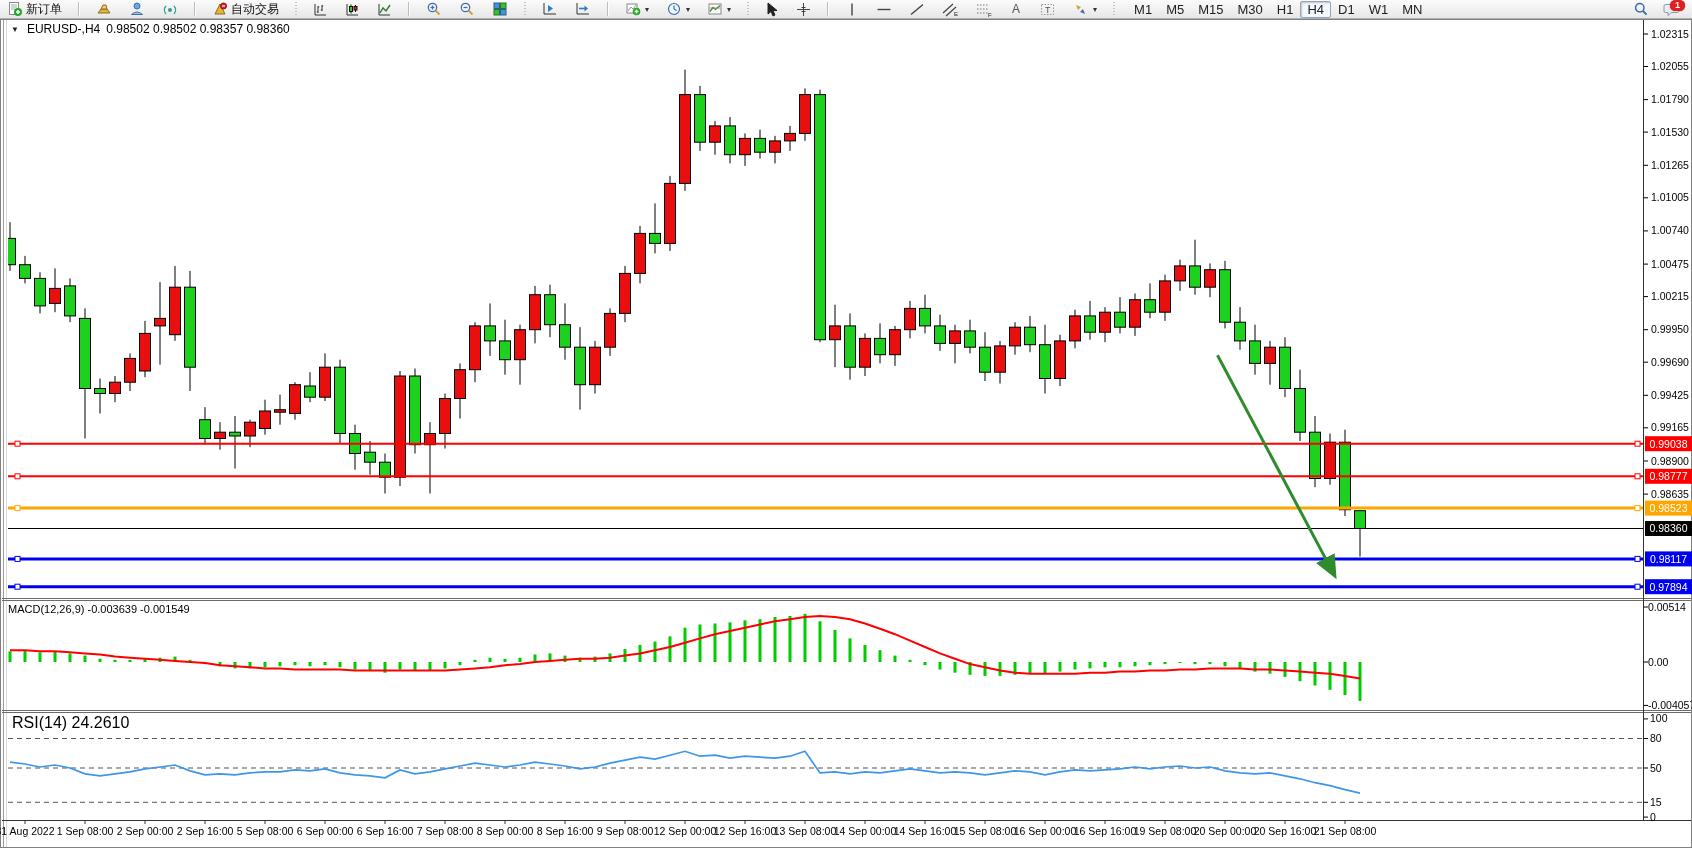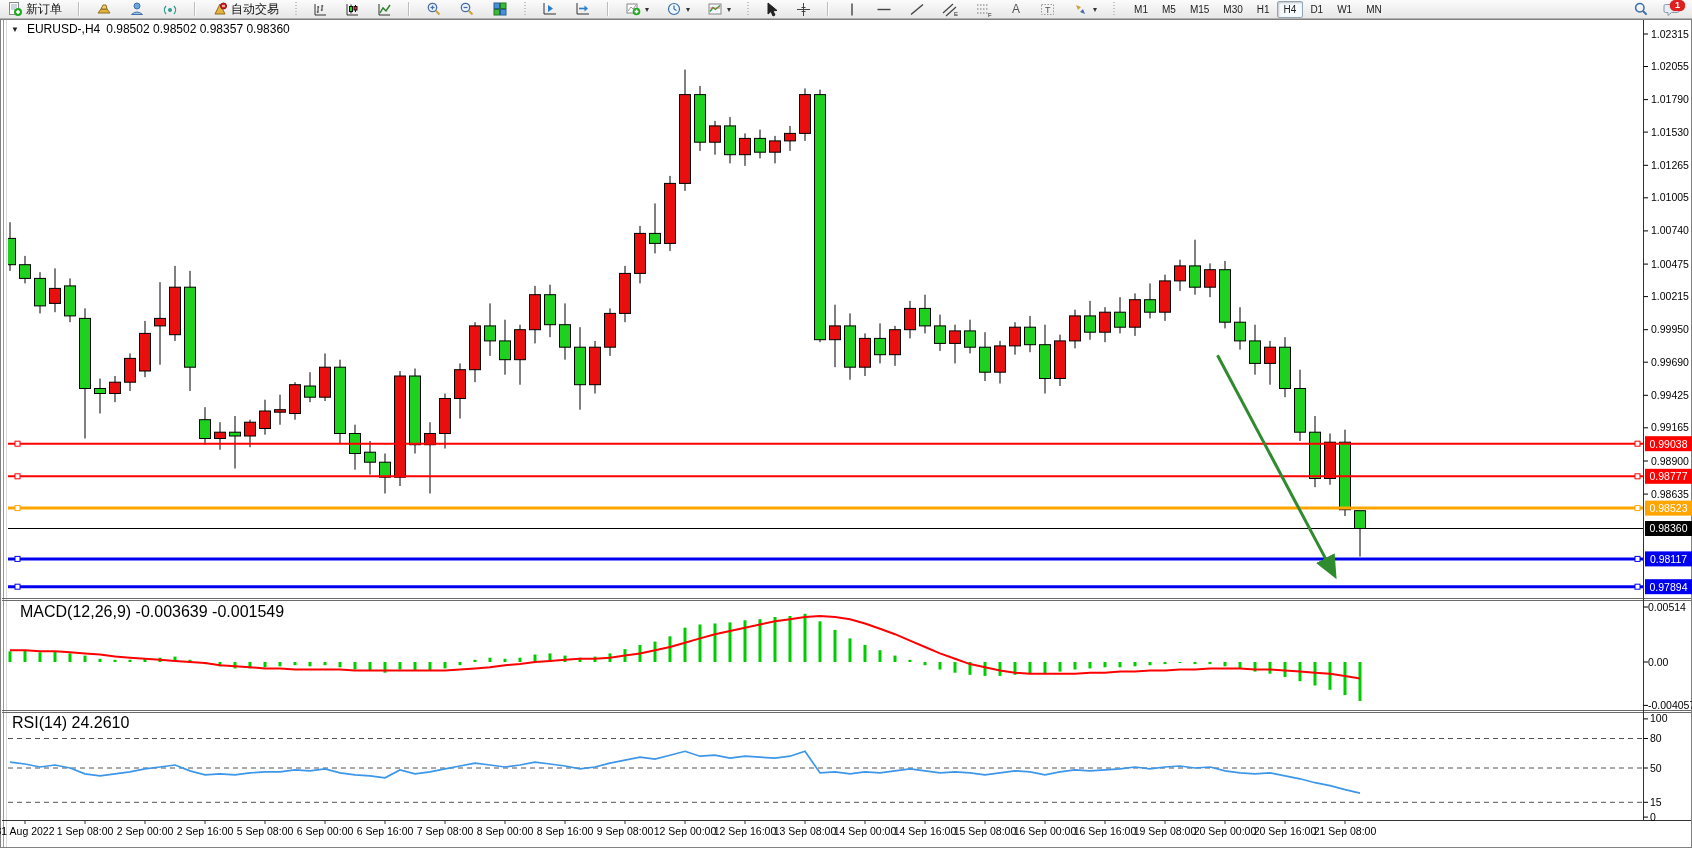--- a/index.html
+++ b/index.html
@@ -19,38 +19,38 @@
     height:17px;min-width:20px;border:1px solid transparent;border-radius:2px;
     background:transparent;display:flex;align-items:center;justify-content:center;
     gap:3px;font-size:12px;color:#111;padding:0 3px;cursor:default;
     font-family:"Liberation Sans",sans-serif;
   }
   .tbtn svg{display:block}
   .tbtn .dd{font-size:8px;color:#333;margin-left:1px}
   .sep{width:1px;height:14px;background:#bdbdbd;border-right:1px solid #fdfdfd;margin:0 3px}
   .handle{width:4px;height:14px;margin:0 2px;background-image:repeating-linear-gradient(#c3c3c3 0 1px,transparent 1px 3px);background-size:2px 100%;background-repeat:repeat-y;background-position:1px 0}
   .tf-btn{
-    height:17px;padding:0 6px;font-size:10px;color:#222;border:1px solid transparent;
+    height:17px;padding:0 6px;font-size:13px;color:#222;border:1px solid transparent;
     background:transparent;display:flex;align-items:center;border-radius:2px;
     font-family:"Liberation Sans",sans-serif;
   }
   .tf-btn.active{background:#f5faff;border:1px solid #93a5b5;box-shadow:inset 1px 1px 2px rgba(0,0,0,.22)}
   .tb-right{margin-left:auto;display:flex;align-items:center;gap:8px;padding-right:8px}
   .chat-wrap{position:relative;width:20px;height:17px;display:flex;align-items:center;justify-content:center}
   .badge{
     position:absolute;top:-1px;right:-4px;min-width:11px;height:11px;border-radius:6px;
     background:#e02020;color:#fff;font-size:9px;line-height:11px;text-align:center;
     padding:0 2px;font-weight:bold;box-shadow:0 0 1px #900;
   }
   
   #chart{position:absolute;top:0;left:0;z-index:1}
   .overlay{position:absolute;z-index:3;color:#000;white-space:nowrap}
   .info-line{top:22px;left:11px;font-size:12px;display:flex;gap:6px;align-items:center}
   .info-line .caret{font-size:8px;color:#222;margin-right:2px}
-  .macd-label{top:603px;left:20px;font-size:16px}
+  .macd-label{top:603px;left:8px;font-size:11px}
   .rsi-label{top:714px;left:12px;font-size:16px}
 </style>
 </head>
 <body>
 
 <div class="toolbar">
   <button class="tbtn">
     <svg width="16" height="16" viewBox="0 0 16 16">
       <rect x="2.5" y="1.5" width="9" height="12" fill="#fff" stroke="#8a8a8a"></rect>
       <line x1="4" y1="4" x2="10" y2="4" stroke="#9ab" stroke-width="1"></line>

